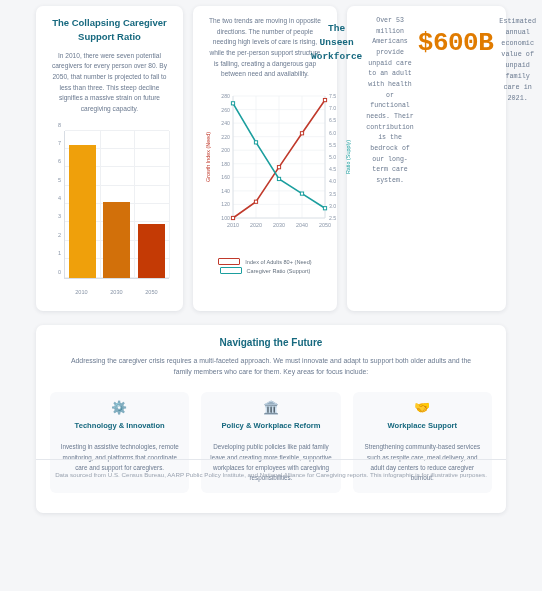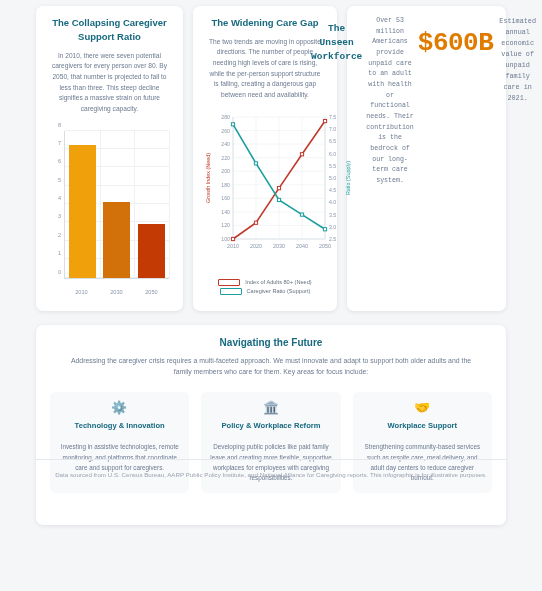--- a/index.html
+++ b/index.html
@@ -99,21 +99,21 @@
     padding: 0 6px;
   }
   .card-3-title { margin-top: 6px; }
 
   
   .nav-section {
     margin: 14px 36px 0 36px;
     background: #fff;
     border-radius: 7px;
     box-shadow: 0 1px 4px rgba(30,40,60,0.10);
-    padding: 12px 14px 32px 14px;
+    padding: 12px 14px 20px 14px;
   }
   .nav-title {
     color: #17697f; font-size: 10px; font-weight: bold; text-align: center;
     margin-bottom: 7px;
   }
   .nav-intro {
     color: #6b7a90; font-size: 6.9px; line-height: 1.72; text-align: center;
     padding: 0 18px; margin-bottom: 14px;
   }
   .subcards { display: flex; gap: 12px; }
@@ -181,21 +181,20 @@
           </div>
         <div class="bc-xlabels" id="bcXLabels">
             <span>2010</span>
             <span>2030</span>
             <span>2050</span>
           </div>
       </div>
     </div>
 
     <div class="card card-2">
-      <div class="card-title">The Widening Care Gap</div>
       <div class="card-body">The two trends are moving in opposite directions. The number of people needing high levels of care is rising, while the per-person support structure is falling, creating a dangerous gap between need and availability.</div>
       <div class="linechart">
         <div class="lc-svgwrap" id="lcSvgWrap"><svg width="152" height="152">
               <line x1="30" x2="122" y1="130" y2="130" stroke="#eef0f3" stroke-width="0.7"></line>
               <text x="27" y="132" text-anchor="end" font-size="5.2" fill="#8a96a8" font-family="&quot;Liberation Sans&quot;, sans-serif">100</text>
               <line x1="30" x2="122" y1="116.44444444444444" y2="116.44444444444444" stroke="#eef0f3" stroke-width="0.7"></line>
               <text x="27" y="118.44444444444444" text-anchor="end" font-size="5.2" fill="#8a96a8" font-family="&quot;Liberation Sans&quot;, sans-serif">120</text>
               <line x1="30" x2="122" y1="102.88888888888889" y2="102.88888888888889" stroke="#eef0f3" stroke-width="0.7"></line>
               <text x="27" y="104.88888888888889" text-anchor="end" font-size="5.2" fill="#8a96a8" font-family="&quot;Liberation Sans&quot;, sans-serif">140</text>
               <line x1="30" x2="122" y1="89.33333333333334" y2="89.33333333333334" stroke="#eef0f3" stroke-width="0.7"></line>

